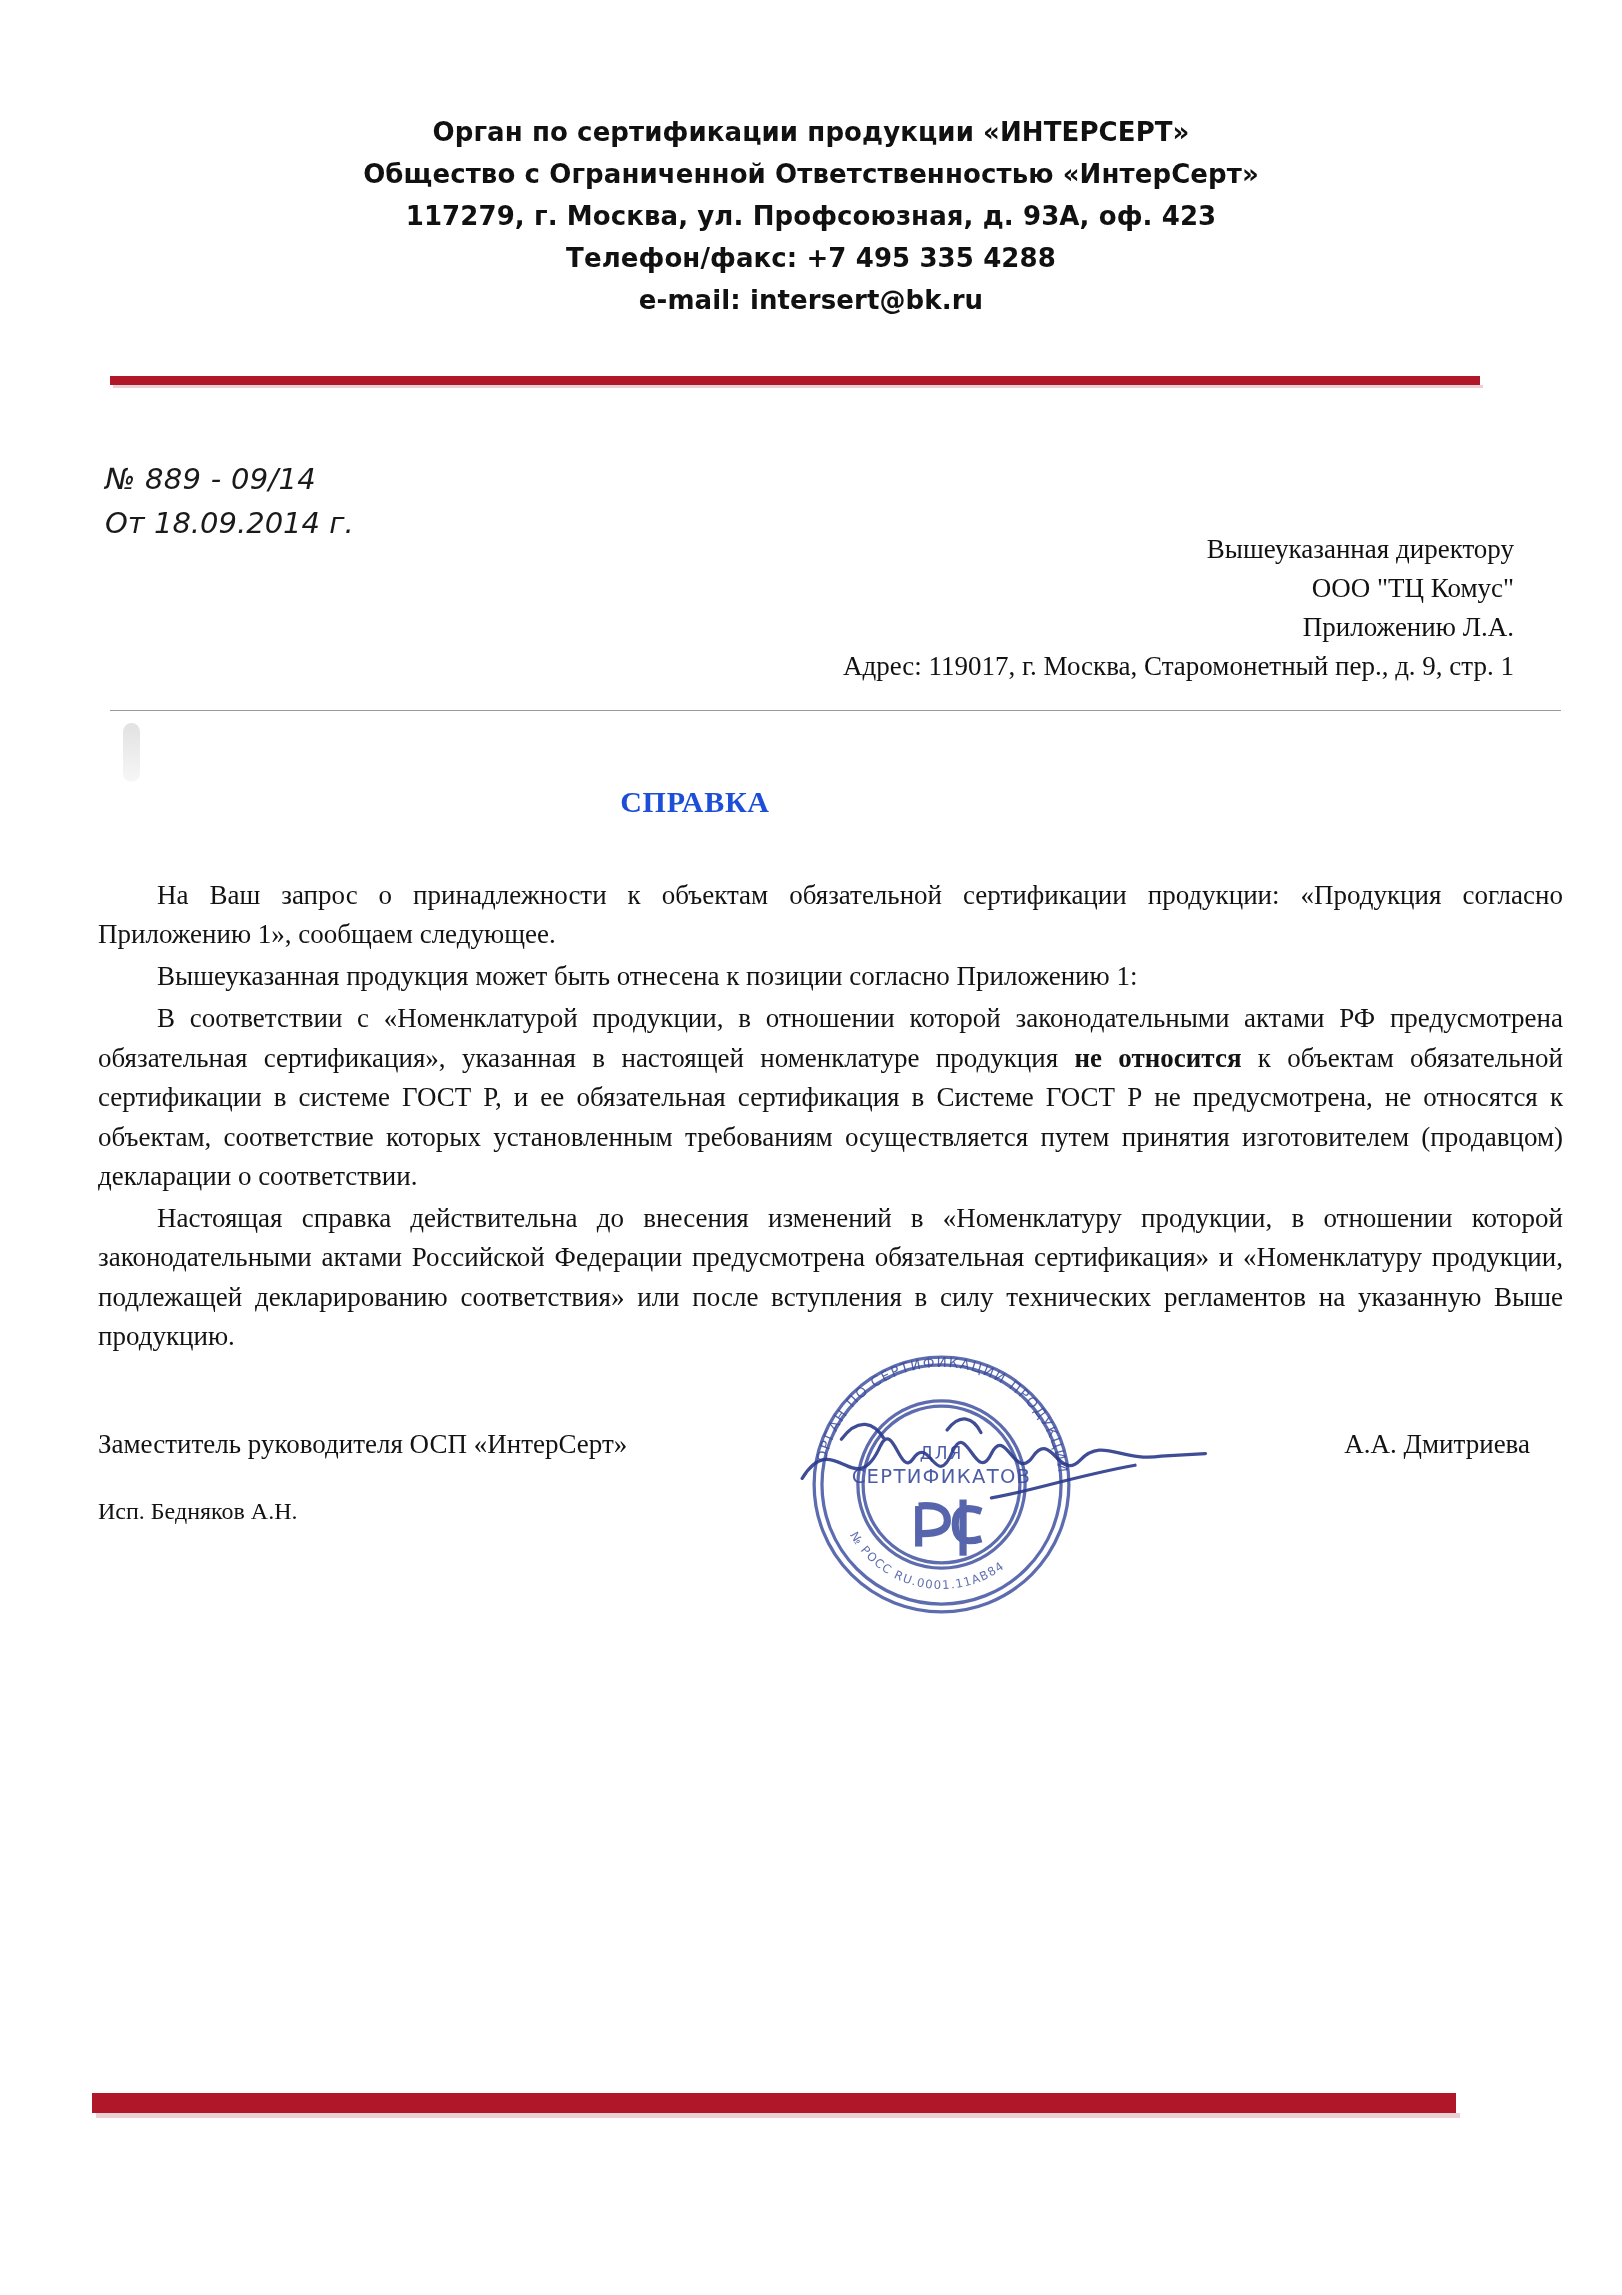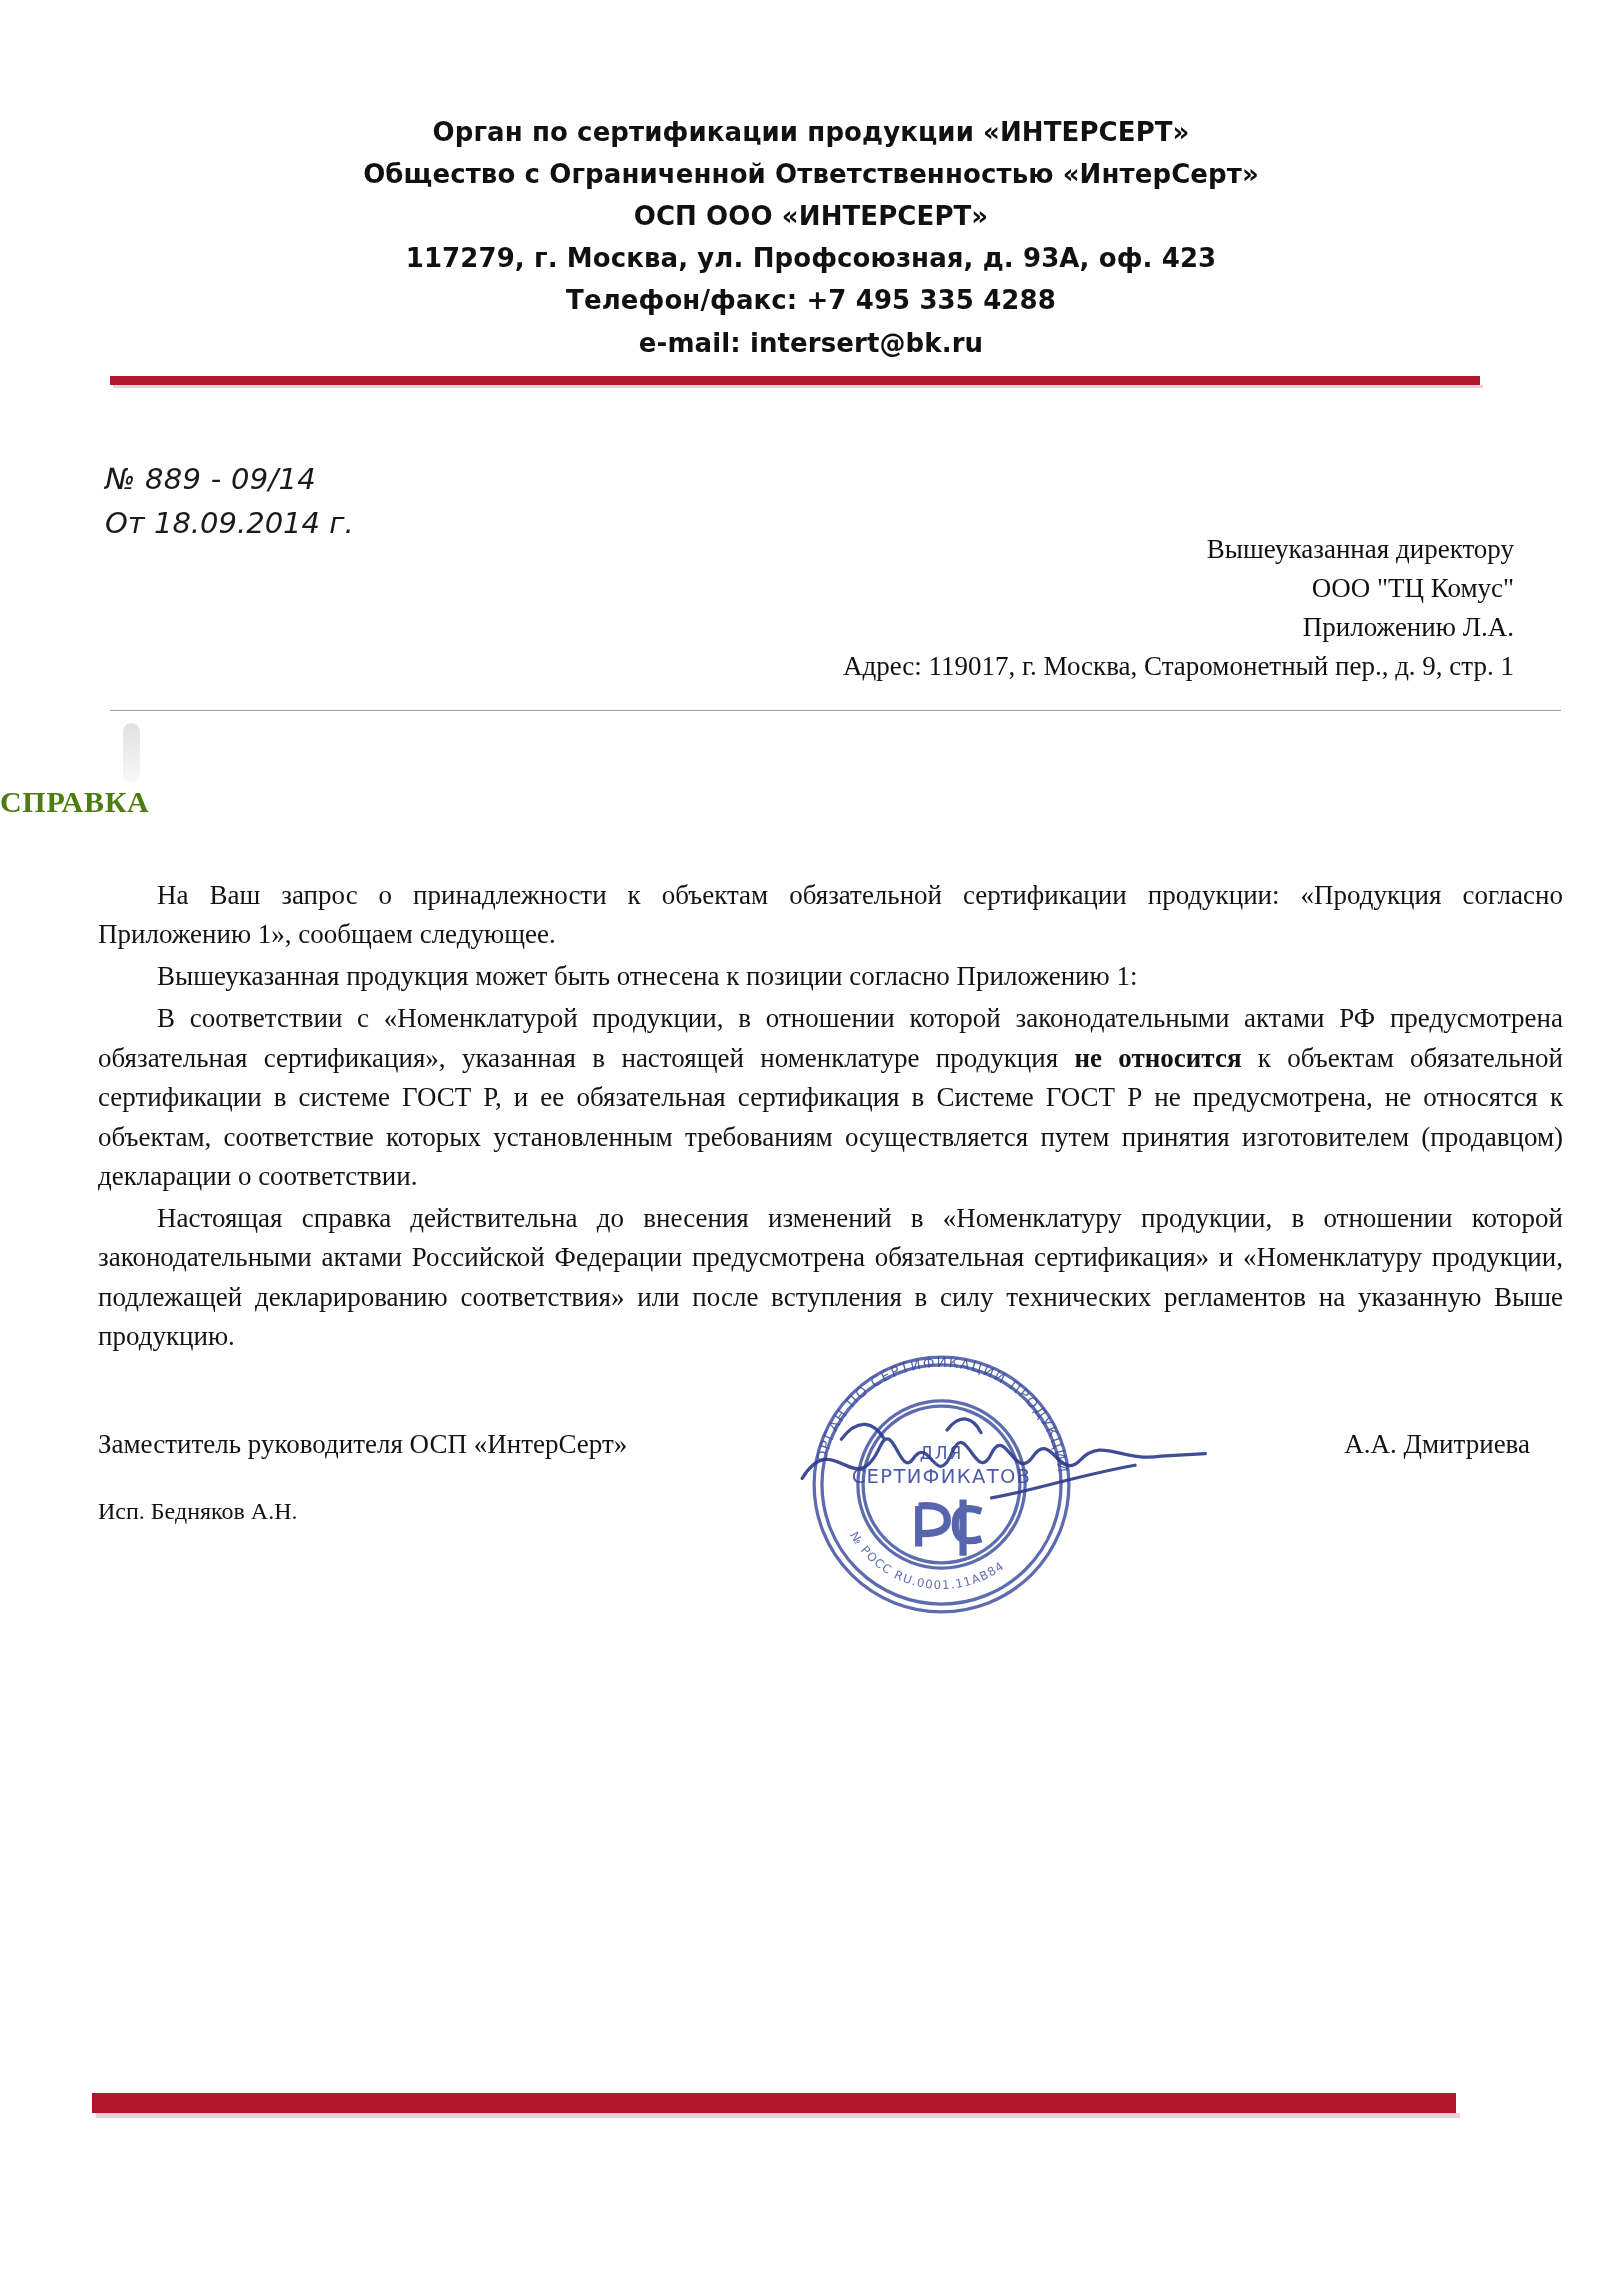--- a/index.html
+++ b/index.html
@@ -107,26 +107,26 @@
     border-radius: 8.5px;
     opacity: .75;
   }
 
   
   .doc-title {
     position: absolute;
     top: 785px;
     left: 0;
     width: 1390px;
-    text-align: left;
+    text-align: center;
     font-family: "Liberation Serif", serif;
     font-weight: bold;
     font-size: 30px;
     letter-spacing: 0.7px;
-    color: #4d7c0f;
+    color: #1d4ed8;
   }
 
   
   .body-text {
     position: absolute;
     left: 98px;
     top: 857px;
     width: 1465px;
     font-family: "Liberation Serif", serif;
     font-size: 27px;
@@ -217,21 +217,20 @@
   }
 </style>
 </head>
 <body>
 
 <div class="page">
 
   <div class="letterhead">
     <div>Орган по сертификации продукции «ИНТЕРСЕРТ»</div>
     <div>Общество с Ограниченной Ответственностью  «ИнтерСерт»</div>
-    <div>ОСП ООО «ИНТЕРСЕРТ»</div>
     <div>117279, г. Москва, ул. Профсоюзная, д. 93А, оф. 423</div>
     <div>Телефон/факс: +7 495 335 4288</div>
     <div>e-mail: intersert@bk.ru</div>
   </div>
 
   <div class="rule-top"></div>
   <div class="rule-top-shadow"></div>
 
   <div class="refblock">
     <div class="refno">№   889 - 09/14</div>

